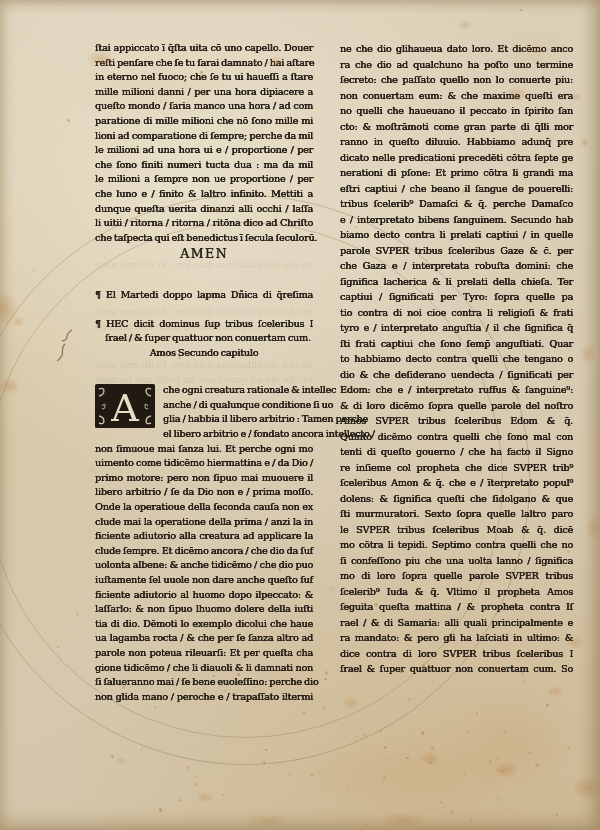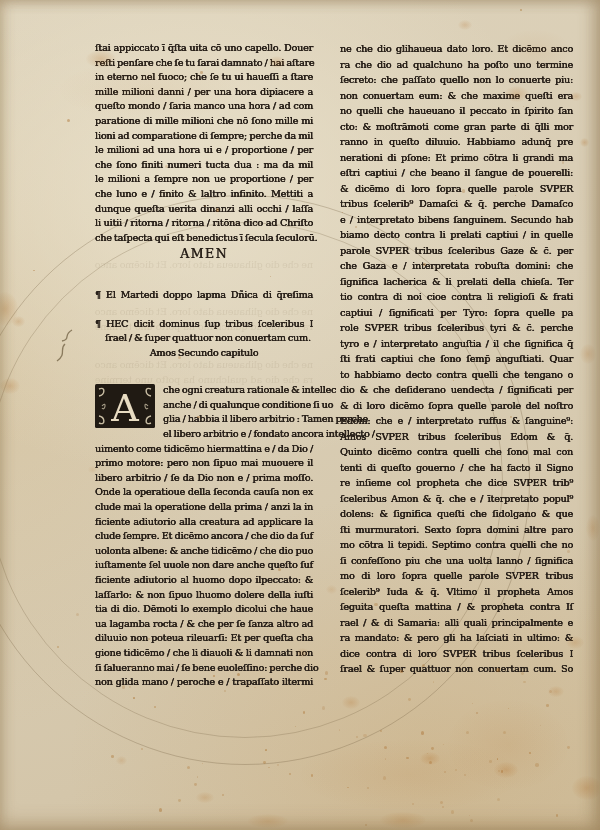--- a/index.html
+++ b/index.html
@@ -101,74 +101,75 @@
           <path d="M4 5 C11 2 10 11 4 12 M56 5 C49 2 50 11 56 12 M4 39 C11 42 10 33 4 32 M56 39 C49 42 50 33 56 32" fill="none" stroke="#e6dabd" stroke-width="1.4" opacity=".85"></path>
           <path d="M7 22 C12 16 10 28 7 24 M53 22 C48 16 50 28 53 24" fill="none" stroke="#e6dabd" stroke-width="1.1" opacity=".7"></path>
           <text x="30" y="37" text-anchor="middle" font-family="DejaVu Serif, Liberation Serif, serif" font-size="38" fill="#e8dcc2">A</text>
         </svg>
       </div>
       <div>
           <div class="tl">che ogni creatura rationale &amp; intellec</div>
           <div class="tl">anche / di qualunque conditione ſi uo</div>
           <div class="tl">glia / habbia il libero arbitrio : Tamen perche</div>
           <div class="tl">el libero arbitrio e / fondato ancora intellecto /</div>
+          <div class="tl">non ſimuoue mai ſanza lui. Et perche ogni mo</div>
           <div class="tl">uimento come tidicēmo hiermattina e / da Dio /</div>
           <div class="tl">primo motore: pero non ſipuo mai muouere il</div>
           <div class="tl">libero arbitrio / ſe da Dio non e / prima moſſo.</div>
           <div class="tl">Onde la operatioue della ſeconda cauſa non ex</div>
           <div class="tl">clude mai la operatione della prima / anzi la in</div>
           <div class="tl">ficiente adiutorio alla creatura ad applicare la</div>
           <div class="tl">clude ſempre. Et dicēmo ancora / che dio da ſuf</div>
           <div class="tl">uolonta albene: &amp; anche tidicēmo / che dio puo</div>
           <div class="tl">iuſtamente ſel uuole non dare anche queſto ſuf</div>
           <div class="tl">ficiente adiutorio al huomo dopo ilpeccato: &amp;</div>
           <div class="tl">laſſarlo: &amp; non ſipuo lhuomo dolere della iuſti</div>
           <div class="tl">tia di dio. Dēmoti lo exemplo dicolui che haue</div>
           <div class="tl">ua lagamba rocta / &amp; che per ſe ſanza altro ad</div>
-          <div class="tl">diluuio non poteua rileuarſi: Et per queſta cha</div>
+          <div class="tl">parole non poteua rileuarſi: Et per queſta cha</div>
           <div class="tl">gione tidicēmo / che li diauoli &amp; li damnati non</div>
           <div class="tl">ſi ſalueranno mai / ſe bene euoleſſino: perche dio</div>
           <div class="tl">non glida mano / peroche e / trapaſſato iltermi</div>
         </div>
     </div>
   </div>
 
   <div class="col col-right">
       <div class="tl">ne che dio glihaueua dato loro. Et dicēmo anco</div>
       <div class="tl">ra che dio ad qualchuno ha poſto uno termine</div>
       <div class="tl">ſecreto: che paſſato quello non lo conuerte piu:</div>
       <div class="tl">non conuertam eum: &amp; che maxime queſti era</div>
       <div class="tl">no quelli che haueuano il peccato in ſpirito ſan</div>
       <div class="tl">cto: &amp; moſtrāmoti come gran parte di q̄lli mor</div>
       <div class="tl">ranno in queſto diluuio. Habbiamo adunq̄ pre</div>
+      <div class="tl">dicato nelle predicationi precedēti cōtra ſepte ge</div>
       <div class="tl">nerationi di pſone: Et primo cōtra li grandi ma</div>
       <div class="tl">eſtri captiui / che beano il ſangue de pouerelli:</div>
-      <div class="tl">&amp; dicēmo di loro ſopra quelle parole SVPER</div>
       <div class="tl">tribus ſcelerib⁹ Damaſci &amp; q̄. perche Damaſco</div>
       <div class="tl">e / interpretato bibens ſanguinem. Secundo hab</div>
       <div class="tl">biamo decto contra li prelati captiui / in quelle</div>
       <div class="tl">parole SVPER tribus ſceleribus Gaze &amp; c̄. per</div>
       <div class="tl">che Gaza e / interpretata robuſta domini: che</div>
       <div class="tl">ſignifica lacherica &amp; li prelati della chieſa. Ter</div>
+      <div class="tl">captiui / ſignificati per Tyro: ſopra quelle pa</div>
       <div class="tl">tio contra di noi cioe contra li religioſi &amp; frati</div>
-      <div class="tl">captiui / ſignificati per Tyro: ſopra quelle pa</div>
-      <div class="tl">role SVPER tribus ſceleribus tyri &amp; c̄. perche</div>
       <div class="tl">tyro e / interpretato anguſtia / il che ſignifica q̄</div>
       <div class="tl">ſti frati captiui che ſono ſemp̄ anguſtiati. Quar</div>
       <div class="tl">to habbiamo decto contra quelli che tengano o</div>
       <div class="tl">dio &amp; che deſiderano uendecta / ſignificati per</div>
+      <div class="tl">Edom: che e / interpretato ruffus &amp; ſanguine⁹:</div>
       <div class="tl">&amp; di loro dicēmo ſopra quelle parole del noſtro</div>
-      <div class="tl">Edom: che e / interpretato ruffus &amp; ſanguine⁹:</div>
       <div class="tl">Amos SVPER tribus ſceleribus Edom &amp; q̄.</div>
       <div class="tl">Quinto dicēmo contra quelli che ſono mal con</div>
       <div class="tl">tenti di queſto gouerno / che ha facto il Signo</div>
       <div class="tl">re inſieme col propheta che dice SVPER trib⁹</div>
       <div class="tl">ſceleribus Amon &amp; q̄. che e / īterpretato popul⁹</div>
       <div class="tl">dolens: &amp; ſignifica queſti che ſidolgano &amp; que</div>
-      <div class="tl">ſti murmuratori. Sexto ſopra domini altre paro</div>
+      <div class="tl">ſti murmuratori. Sexto ſopra quelle laltro paro</div>
+      <div class="tl">le SVPER tribus ſceleribus Moab &amp; q̄. dicē</div>
       <div class="tl">mo cōtra li tepidi. Septimo contra quelli che no</div>
       <div class="tl">ſi confeſſono piu che una uolta lanno / ſignifica</div>
       <div class="tl">mo di loro ſopra quelle parole SVPER tribus</div>
       <div class="tl">ſcelerib⁹ Iuda &amp; q̄. Vltimo il propheta Amos</div>
       <div class="tl">ſeguita queſta mattina / &amp; propheta contra Iſ</div>
       <div class="tl">rael / &amp; di Samaria: alli quali principalmente e</div>
       <div class="tl">ra mandato: &amp; pero gli ha laſciati in ultimo: &amp;</div>
       <div class="tl">dice contra di loro SVPER tribus ſceleribus I</div>
       <div class="tl">ſrael &amp; ſuper quattuor non conuertam cum. So</div>
     </div>

